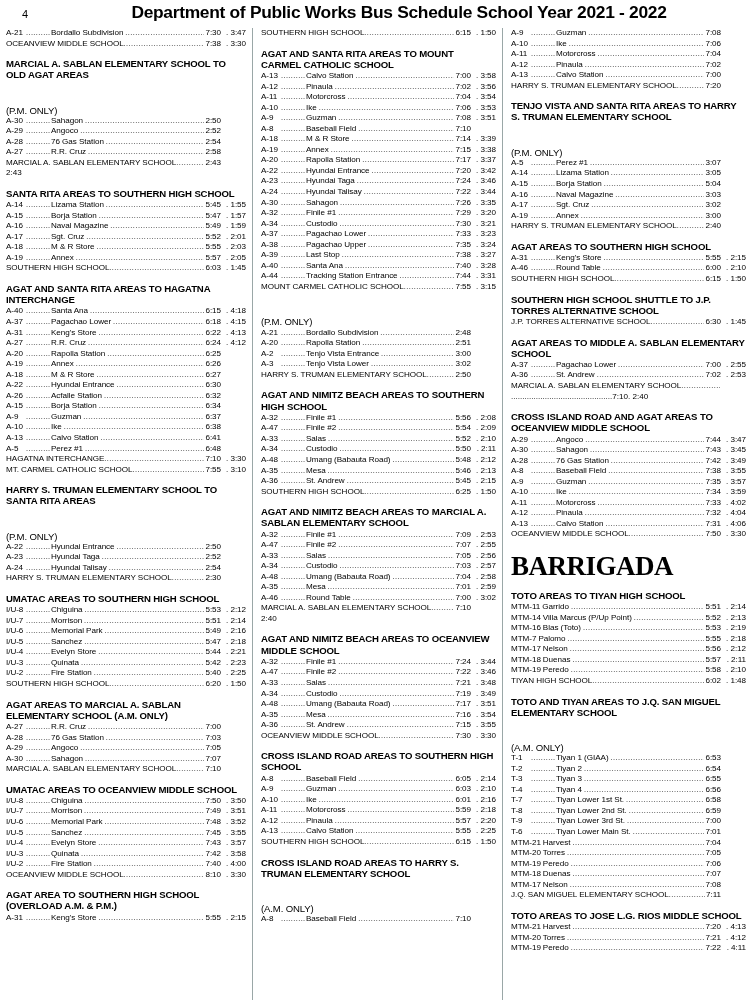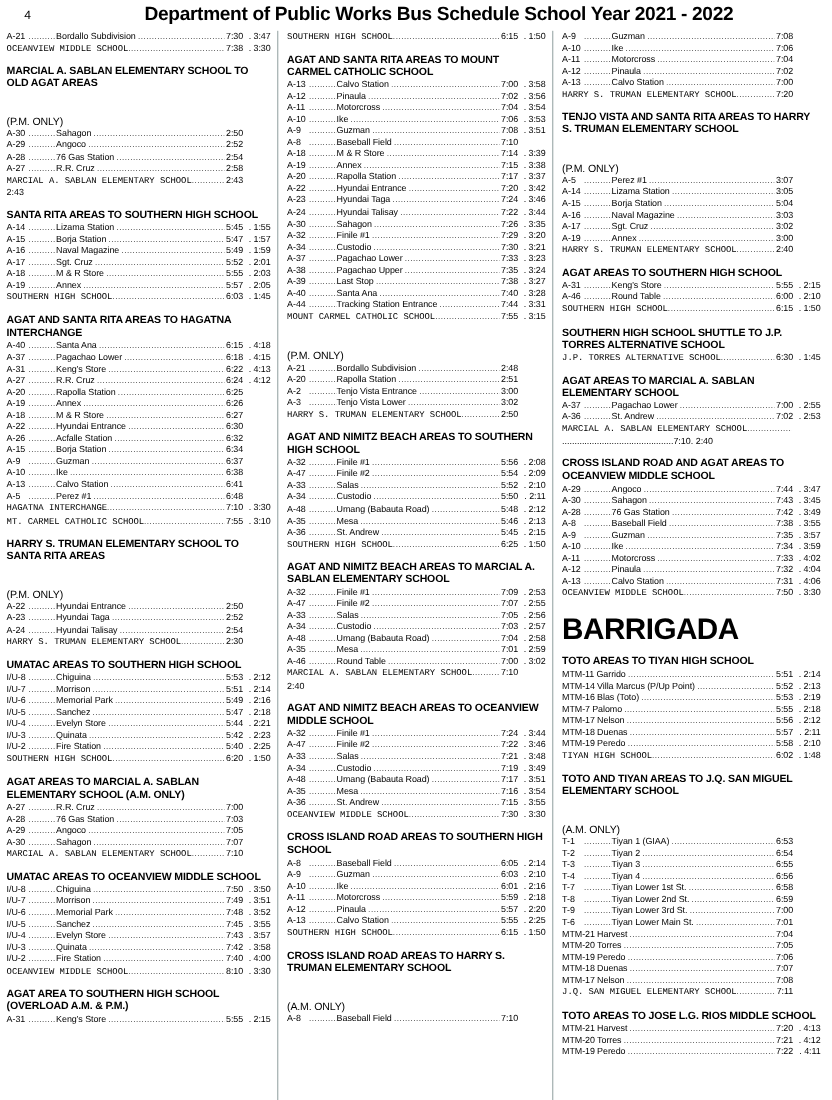--- a/index.html
+++ b/index.html
@@ -76,20 +76,21 @@
     line-height: 11.2px;
     letter-spacing: -0.15px;
     margin-top: 24px;
   }
   .mega-head {
     font-size: 27px;
     font-weight: bold;
     line-height: 30px;
     letter-spacing: -0.5px;
     margin: 11px 0 7px 0;
+    font-family: Liberation Serif, serif;
   }
   
   .row {
     display: flex;
     align-items: baseline;
     font-size: 8.1px;
     line-height: 10.55px;
     white-space: nowrap;
     letter-spacing: -0.05px;
   }
@@ -122,21 +123,21 @@
   .row .t1 {
     flex: 0 0 auto;
     text-align: right;
     padding-left: 1px;
   }
   .row .t2 {
     flex: 0 0 auto;
     width: 25px;
     text-align: right;
   }
-  .row.school .code { min-width: 0; font-family: Liberation Mono, monospace; }
+  .row.school .code { min-width: 0; }
   .cont {
     font-size: 8.1px;
     line-height: 10.55px;
   }
 </style>
 </head>
 <body>
 
 <div id="page">
 
@@ -1227,21 +1228,21 @@
         <div class="section">
           <div class="sec-head">SOUTHERN HIGH SCHOOL SHUTTLE TO J.P. TORRES ALTERNATIVE SCHOOL</div>
           <div class="row school">
             <span class="code">J.P. TORRES ALTERNATIVE SCHOOL</span>
             <span class="lead">................................................................................</span>
             <span class="t1">6:30</span>
             <span class="t2">. 1:45</span>
           </div>
         </div>
         <div class="section">
-          <div class="sec-head">AGAT AREAS TO MARCIAL A. SABLAN ELEMENTARY SCHOOL</div>
+          <div class="sec-head">AGAT AREAS TO MIDDLE A. SABLAN ELEMENTARY SCHOOL</div>
           <div class="row">
             <span class="code">A-37</span>
             <span class="dots1">..............</span>
             <span class="name">Pagachao Lower</span>
             <span class="lead">................................................................................</span>
             <span class="t1">7:00</span>
             <span class="t2">. 2:55</span>
           </div>
           <div class="row">
             <span class="code">A-36</span>

